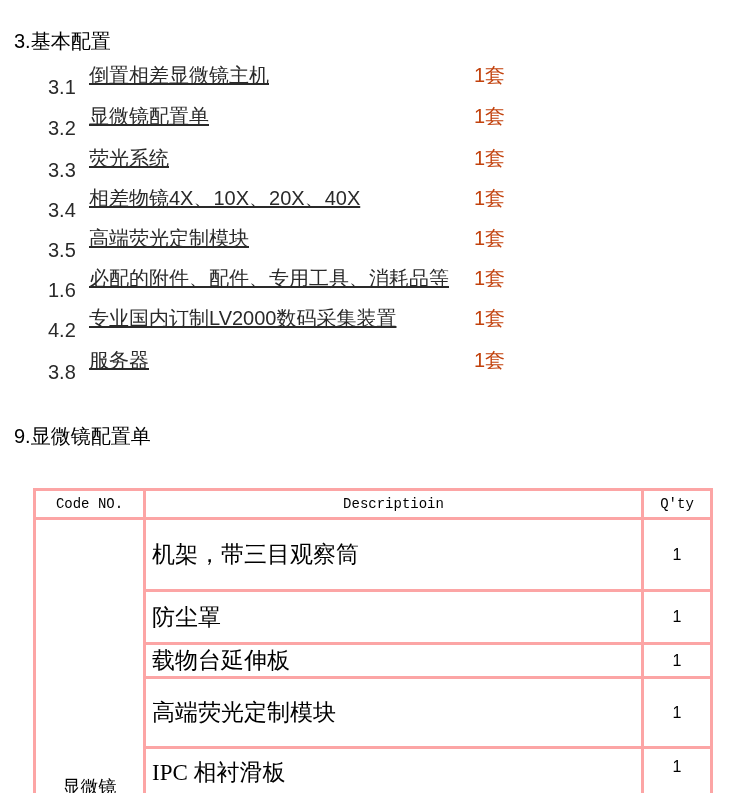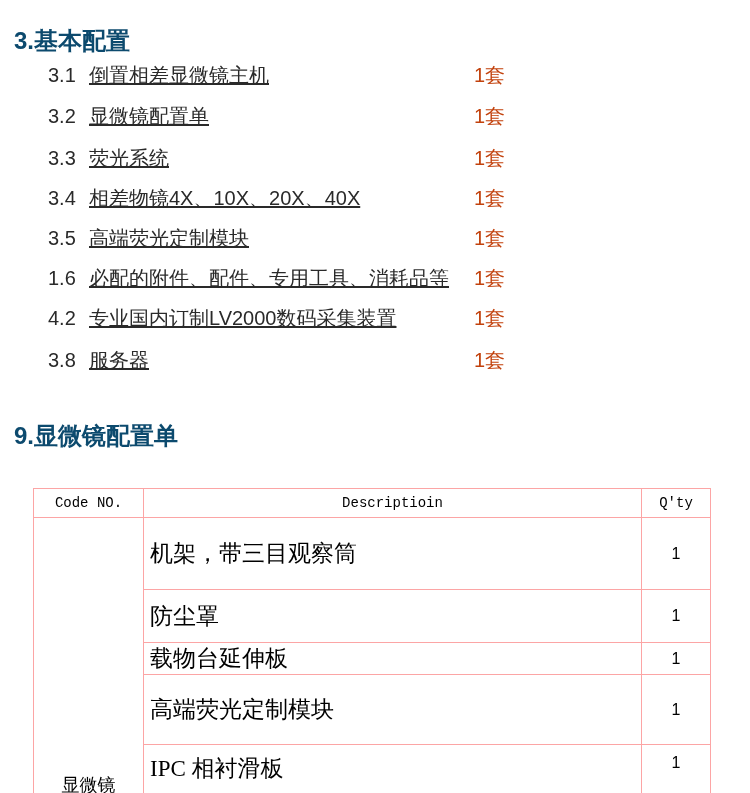--- a/index.html
+++ b/index.html
@@ -7,39 +7,39 @@
     width:750px; height:793px;
     background:#ffffff;
     overflow:hidden;
     position:relative;
     font-family:"Liberation Sans","DejaVu Sans",sans-serif;
   }
 
   
   .sec-heading {
     position:absolute; left:14px;
-    font-size:24px; font-weight:bold; color:#0c4a6e;
+    font-size:20px; font-weight:normal; color:#000000;
     line-height:24px; white-space:nowrap;
   }
   .cfg-row {
     position:absolute; left:0; width:750px;
     line-height:24px; white-space:nowrap;
   }
-  .cfg-no   { position:absolute; left:48px;  font-size:20px; color:#2a2a2a; }
+  .cfg-no   { position:absolute; left:48px;  font-size:20px; color:#2a2a2a;margin-top:12px; }
   .cfg-name { position:absolute; left:89px;  font-size:20px; color:#2a2a2a;text-decoration:underline; }
   .cfg-qty  { position:absolute; left:474px; font-size:20px; color:#c2410c; }
 
   
   .cfg-table {
     position:absolute; left:33px; top:488px;
     border-collapse:collapse; table-layout:fixed;
     background:#ffffff;
   }
   .cfg-table th, .cfg-table td {
-    border:1px solid #fca5a5; color:#000000;
+    border:3px solid #fca5a5; color:#000000;
   }
   .cfg-table th {
     font-family:"Liberation Mono","DejaVu Sans Mono",monospace;
     font-size:14px; font-weight:normal; text-align:center;
     height:29px; vertical-align:middle;
   }
   .desc-cell {
     font-family:"Liberation Serif","DejaVu Serif",serif;
     font-size:23px; padding-left:6px; vertical-align:middle;
     white-space:nowrap; overflow:hidden;

